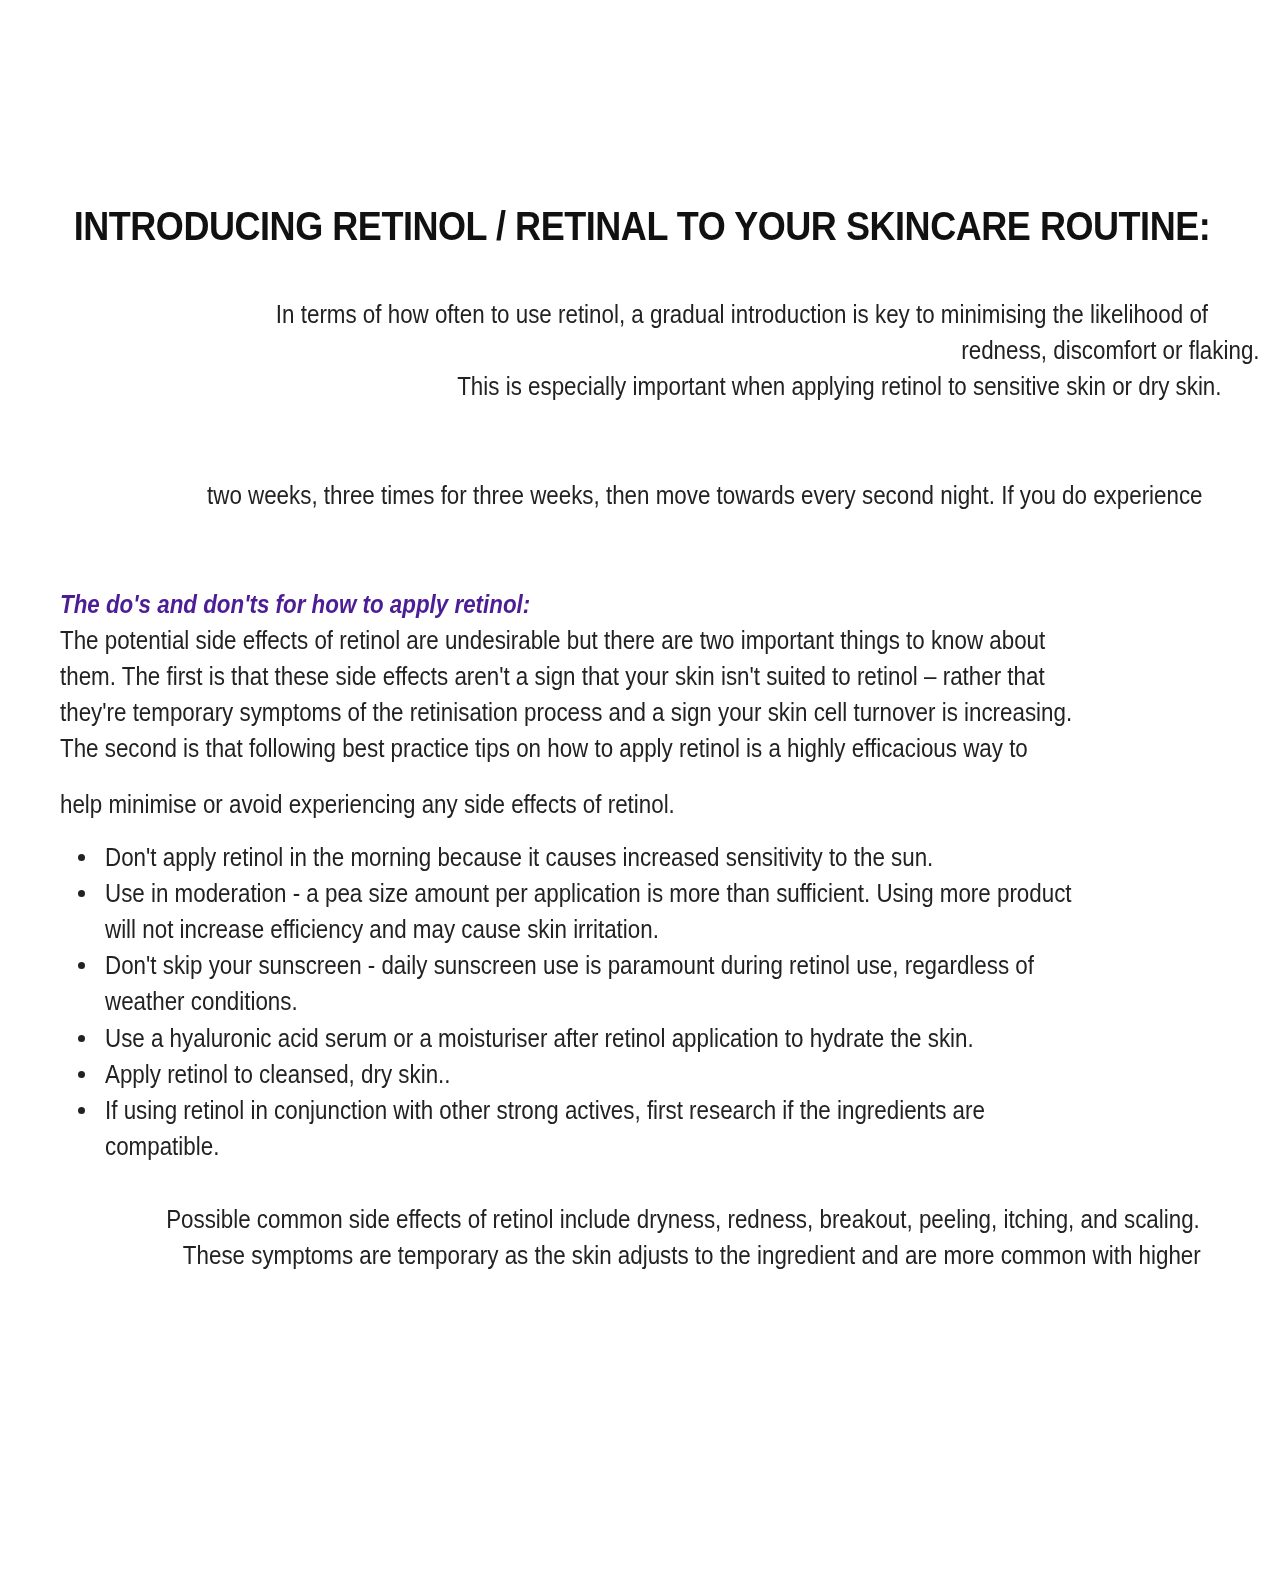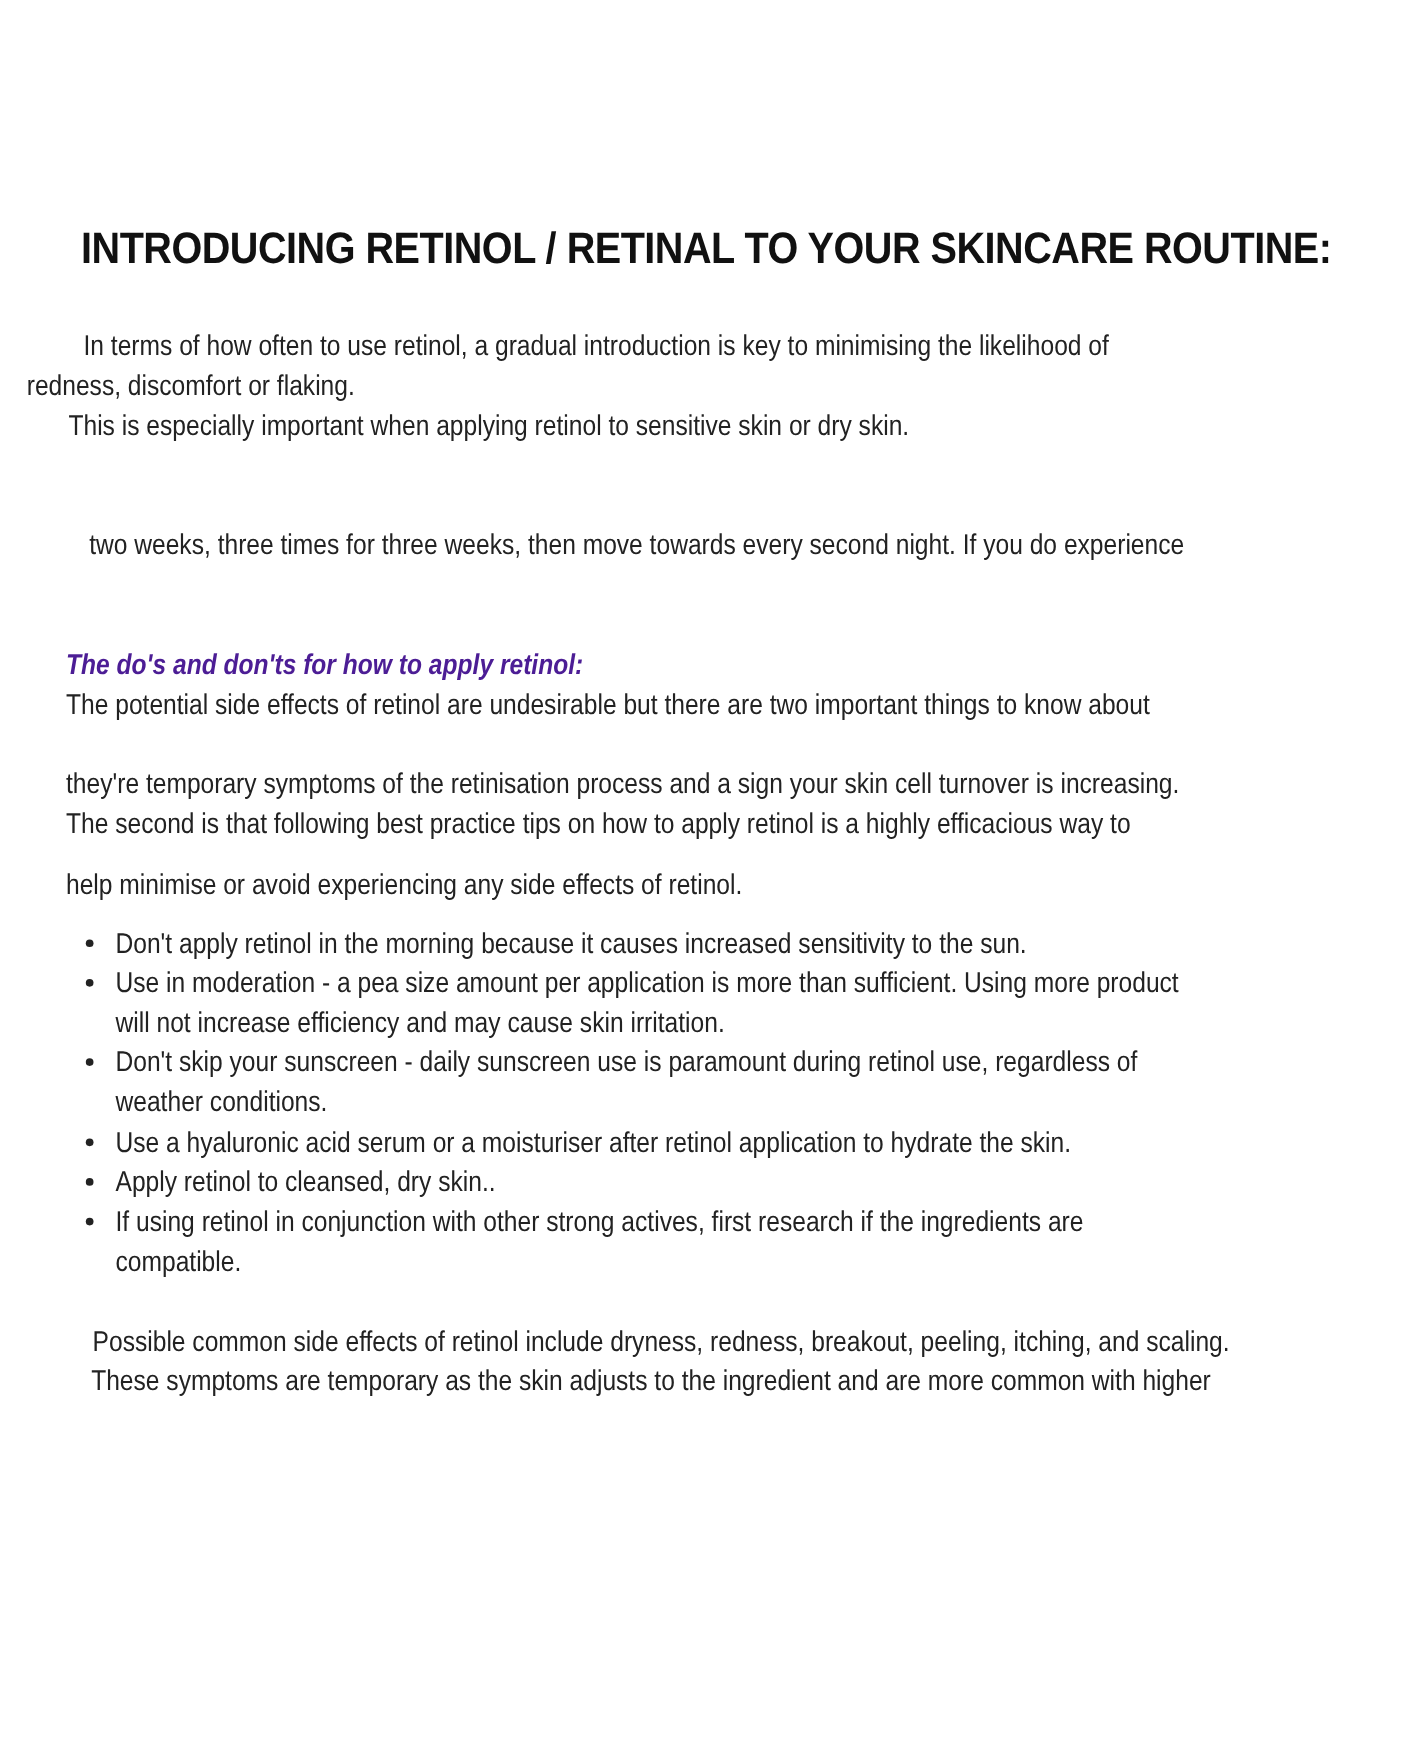--- a/index.html
+++ b/index.html
@@ -1,20 +1,20 @@
 <!DOCTYPE html>
 <html><head>
   <meta charset="utf-8">
   <style>
     html, body { margin: 0; padding: 0; background: #ffffff; }
     body { width: 1284px; height: 1588px; position: relative; overflow: hidden; color: #1a1a1a; font-family: "Liberation Sans", sans-serif; }
     .page { position: absolute; left: 0; top: 0; width: 1284px; height: 1588px; }
     .title { position: absolute; top: 204px; left: 0; width: 1284px; text-align: center; font-size: 40px; font-weight: bold; color: #111; letter-spacing: -0.5px; white-space: nowrap; transform: scaleX(0.90); transform-origin: center; }
     .line { position: absolute; left: 0; width: 1284px; white-space: nowrap; font-size: 26px; line-height: 36px; color: #222; }
-    .center { text-align: left; }
+    .center { text-align: right; }
     .cond { display: inline-block; transform: scaleX(0.86); transform-origin: center; }
     .condl { display: inline-block; transform: scaleX(0.86); transform-origin: left; }
     .left { left: 60px; width: auto; }
     .bold { font-weight: bold; color: #4c1d95; font-style: italic; }
     .bullet-line { left: 78px; width: auto; }
     .bullet-dot { position: absolute; left: 0; top: 15px; width: 7px; height: 7px; border-radius: 50%; background: #222; }
     .bullet-text { position: absolute; left: 27px; top: 0; white-space: nowrap; }
     .cont { left: 105px; width: auto; }
   </style>
 </head>
@@ -25,20 +25,21 @@
   <div class="title">INTRODUCING RETINOL / RETINAL TO YOUR SKINCARE ROUTINE:</div>
 
   <div class="line center" style="top:296px"><span class="cond">In terms of how often to use retinol, a gradual introduction is key to minimising the likelihood of</span></div>
   <div class="line center" style="top:368px"><span class="cond">This is especially important when applying retinol to sensitive skin or dry skin.</span></div>
   <div class="line center" style="top:332px"><span class="cond">redness, discomfort or flaking.</span></div>
 
   <div class="line center" style="top:477px"><span class="cond">two weeks, three times for three weeks, then move towards every second night.  If you do experience</span></div>
 
   <div class="line left bold" style="top:586px"><span class="condl">The do's and don'ts for how to apply retinol:</span></div>
   <div class="line left" style="top:622px"><span class="condl">The potential side effects of retinol are undesirable but there are two important things to know about</span></div>
+  <div class="line left" style="top:658px"><span class="condl">them.  The first is that these side effects aren't a sign that your skin isn't suited to retinol – rather that</span></div>
   <div class="line left" style="top:694px"><span class="condl">they're temporary symptoms of the retinisation process and a sign your skin cell turnover is increasing.</span></div>
   <div class="line left" style="top:730px"><span class="condl">The second is that following best practice tips on how to apply retinol is a highly efficacious way to</span></div>
   <div class="line left" style="top:786px"><span class="condl">help minimise or avoid experiencing any side effects of retinol.</span></div>
 
   <div>
     <div class="line bullet-line" style="top:839px">
       <span class="bullet-dot"></span>
       <span class="bullet-text condl">Don't apply retinol in the morning because it causes increased sensitivity to the sun.</span>
     </div>
     <div class="line bullet-line" style="top:875px">

